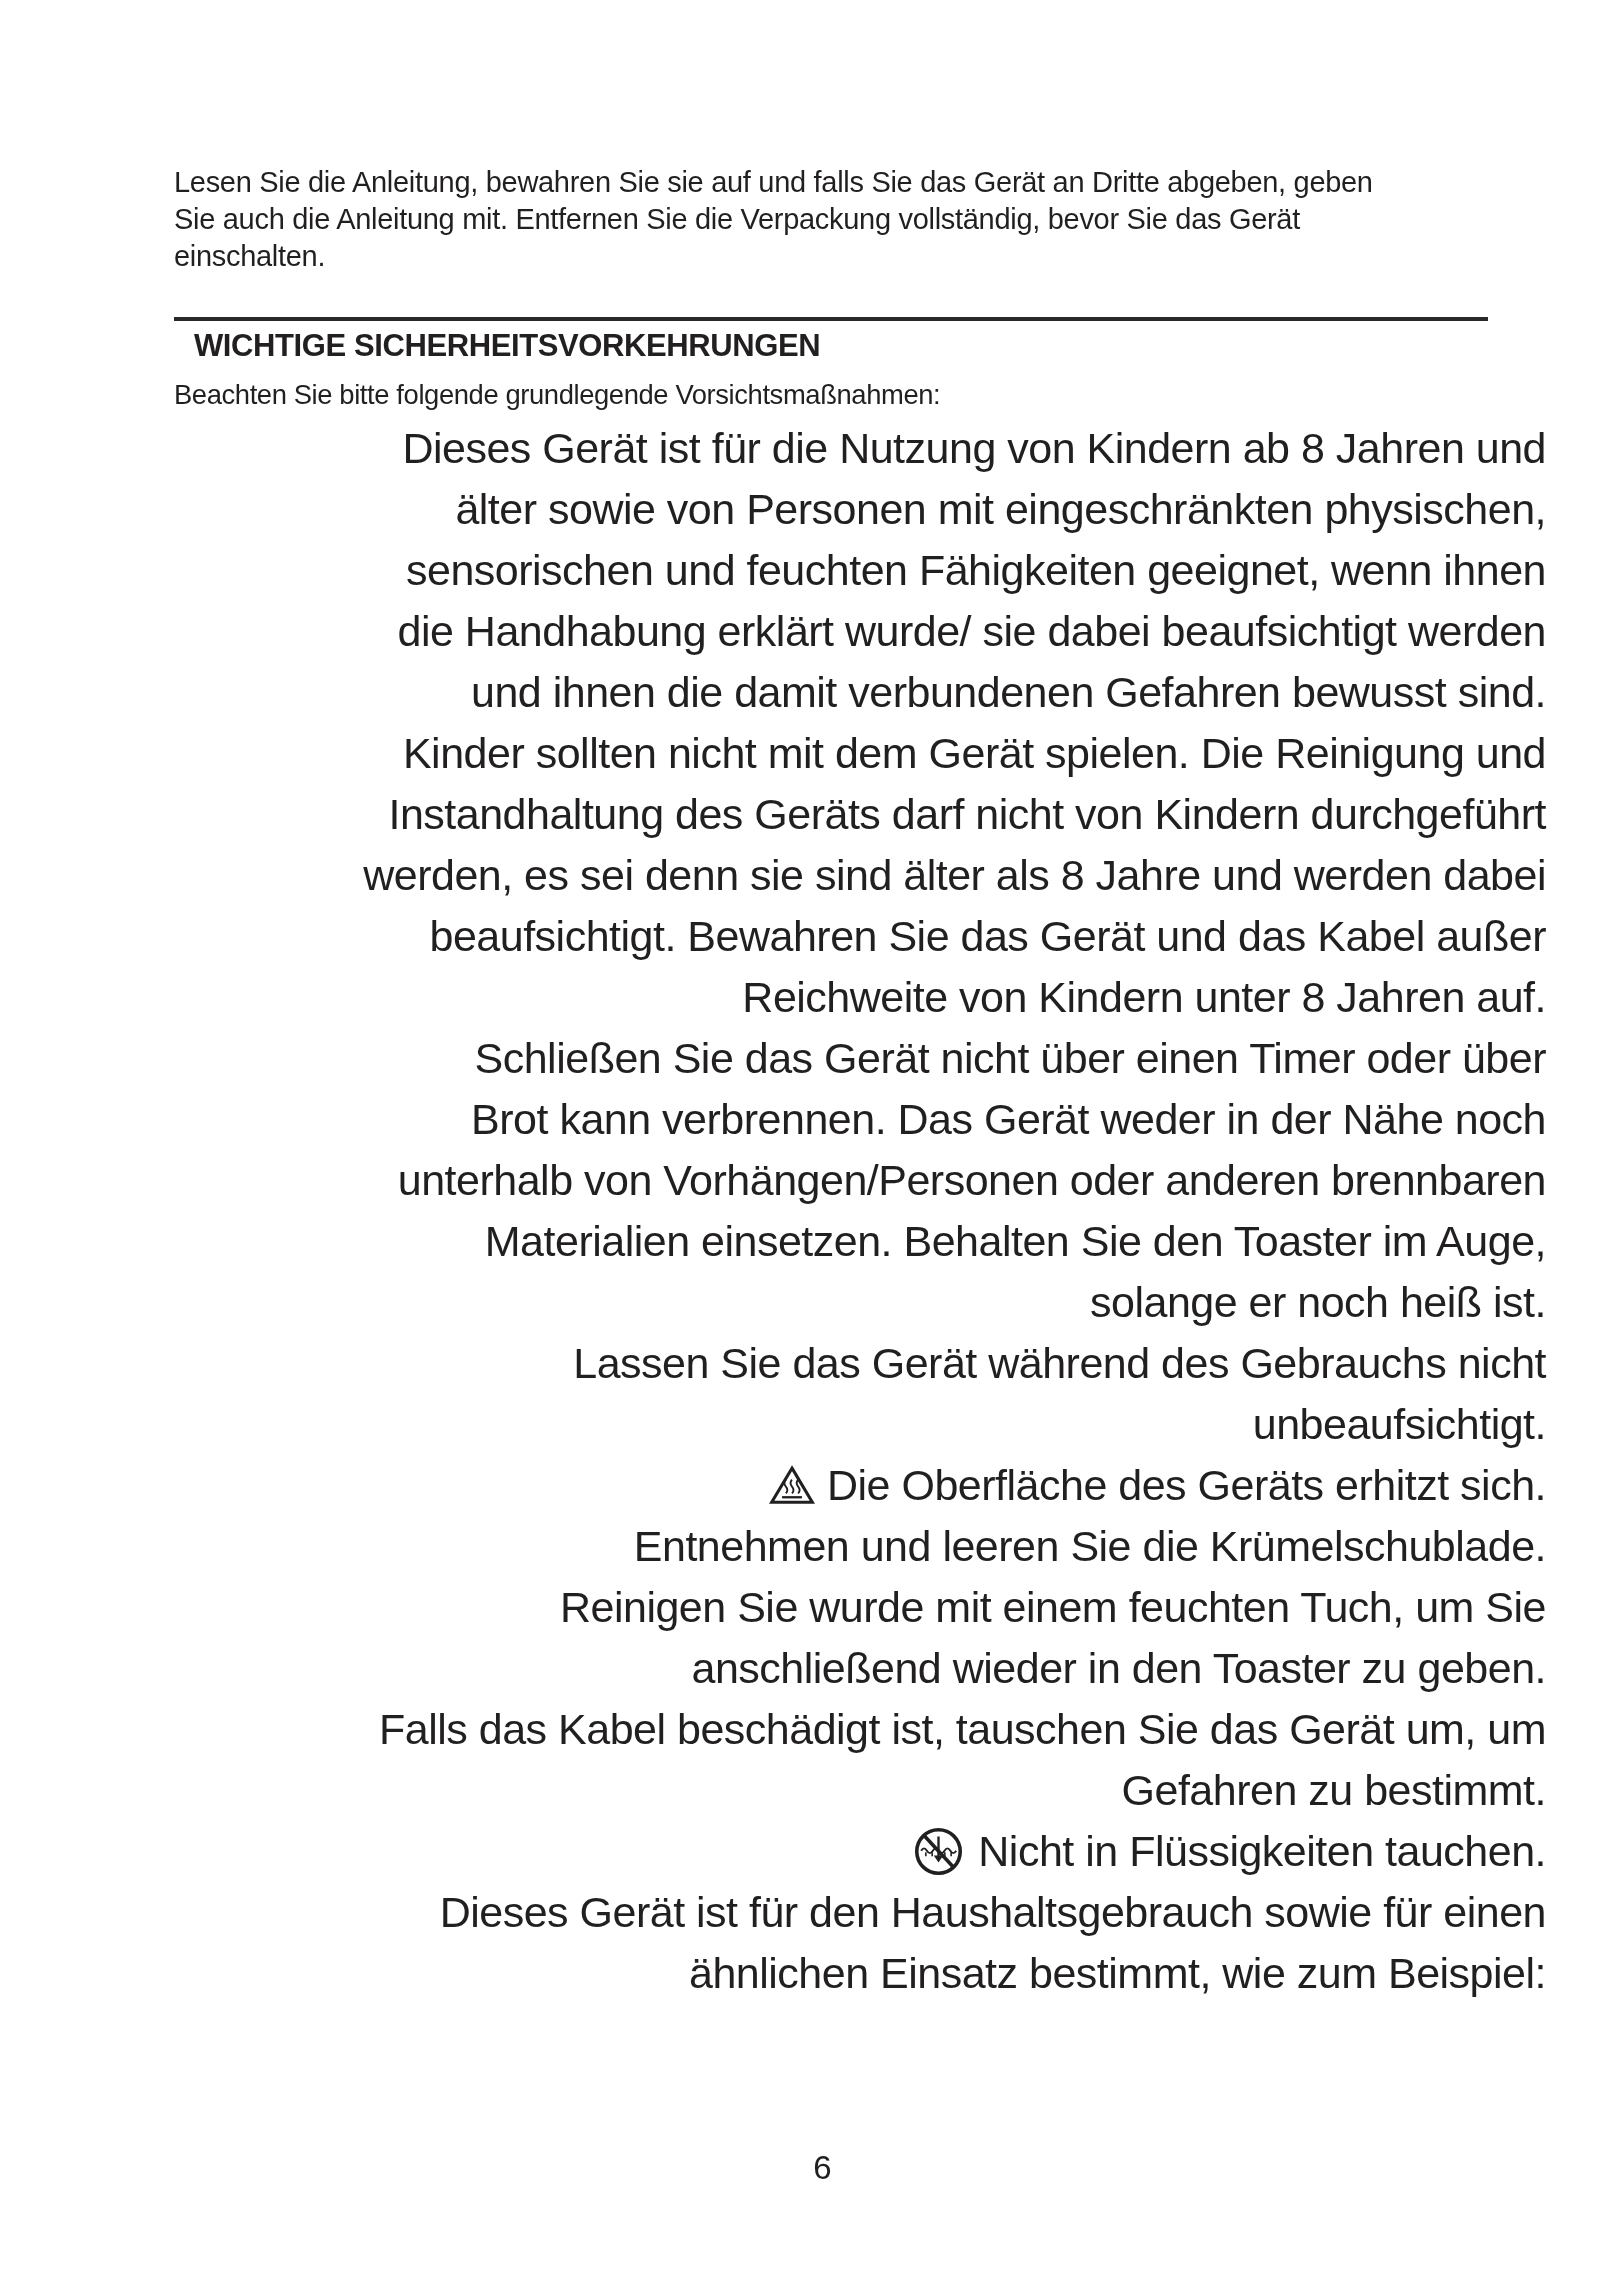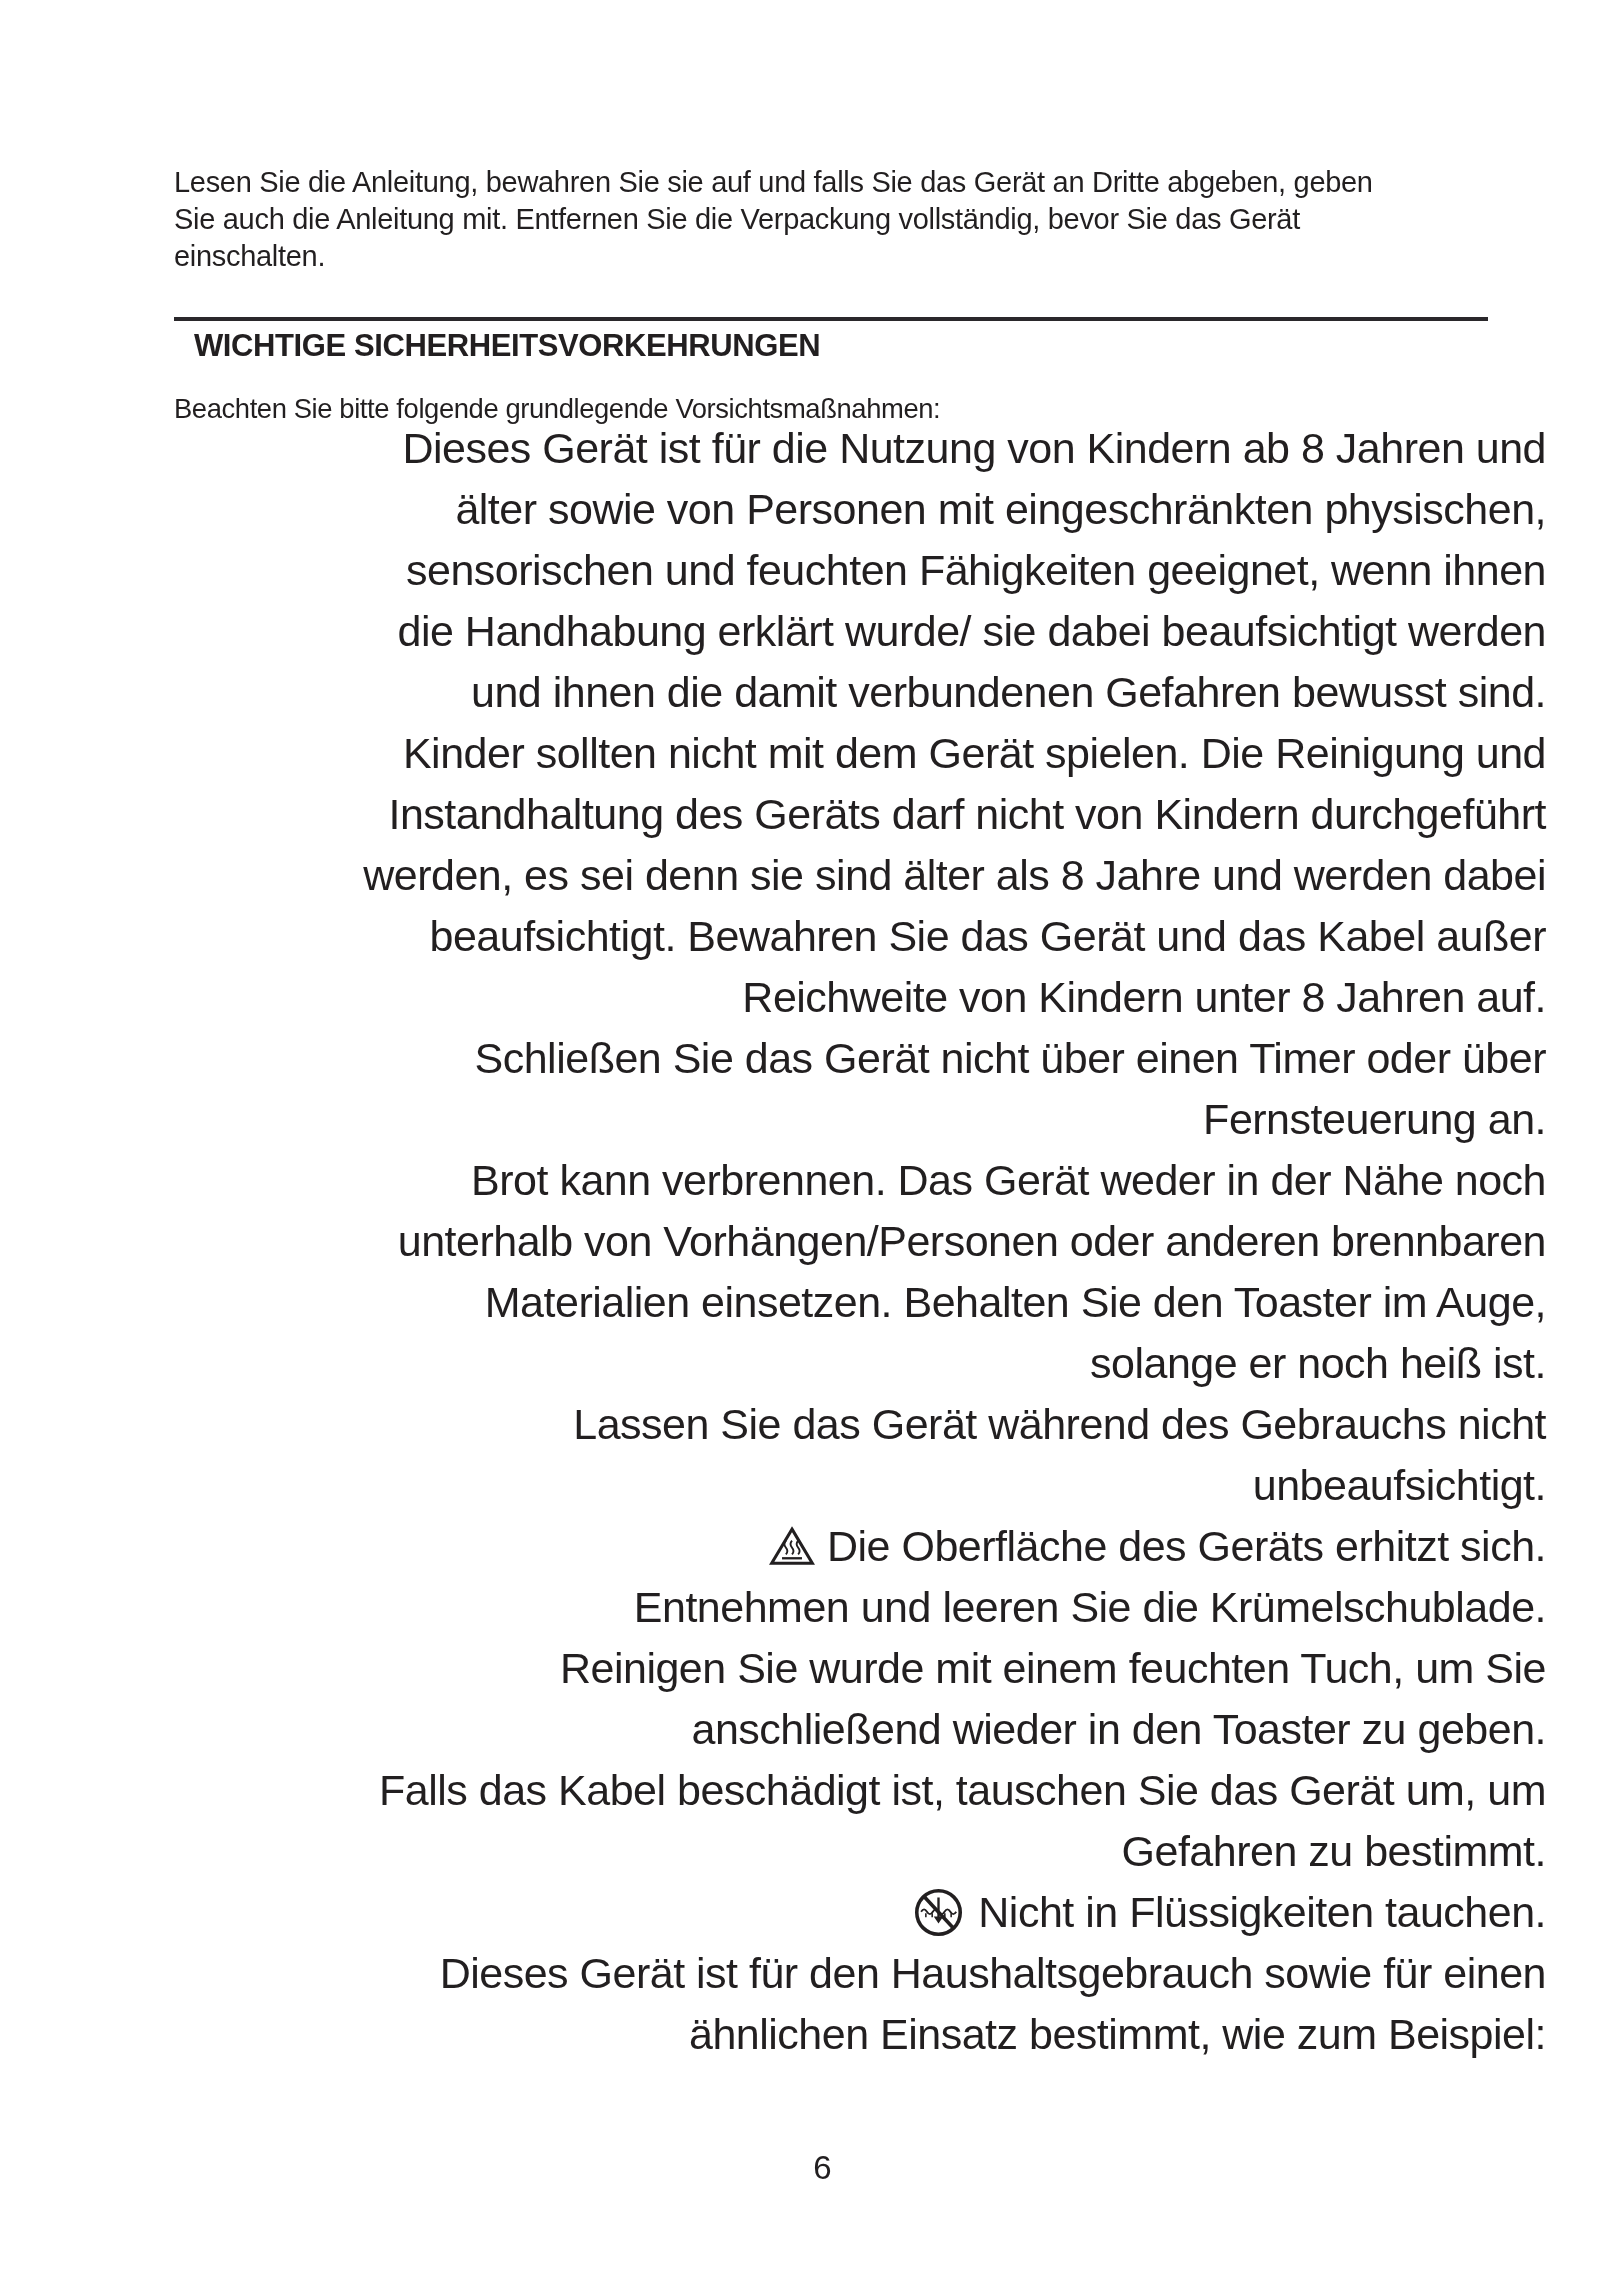--- a/index.html
+++ b/index.html
@@ -47,21 +47,20 @@
     margin-left: 20px;
   }
   .subheading {
     position: absolute;
     left: 174px;
     top: 379px;
     font-size: 27.4px;
     line-height: 31px;
     letter-spacing: -0.4px;
     white-space: nowrap;
-    margin-top: 14px;
   }
   .body-text {
     position: absolute;
     left: 174px;
     top: 418px;
     width: 1372px;
     font-size: 43px;
     line-height: 61px;
     letter-spacing: -0.5px;
   }
@@ -112,21 +111,20 @@
     <div class="line">älter sowie von Personen mit eingeschränkten physischen,</div>
     <div class="line">sensorischen und feuchten Fähigkeiten geeignet, wenn ihnen</div>
     <div class="line">die Handhabung erklärt wurde/ sie dabei beaufsichtigt werden</div>
     <div class="line">und ihnen die damit verbundenen Gefahren bewusst sind.</div>
     <div class="line">Kinder sollten nicht mit dem Gerät spielen. Die Reinigung und</div>
     <div class="line">Instandhaltung des Geräts darf nicht von Kindern durchgeführt</div>
     <div class="line">werden, es sei denn sie sind älter als 8 Jahre und werden dabei</div>
     <div class="line">beaufsichtigt. Bewahren Sie das Gerät und das Kabel außer</div>
     <div class="line">Reichweite von Kindern unter 8 Jahren auf.</div>
     <div class="line">Schließen Sie das Gerät nicht über einen Timer oder über</div>
-    <div class="line">Fernsteuerung an.</div>
     <div class="line">Brot kann verbrennen. Das Gerät weder in der Nähe noch</div>
     <div class="line">unterhalb von Vorhängen/Personen oder anderen brennbaren</div>
     <div class="line">Materialien einsetzen. Behalten Sie den Toaster im Auge,</div>
     <div class="line">solange er noch heiß ist.</div>
     <div class="line">Lassen Sie das Gerät während des Gebrauchs nicht</div>
     <div class="line">unbeaufsichtigt.</div>
 
     <div class="line">
       <span class="inline-icon">
         <svg width="46" height="40" viewBox="0 0 60 52" xmlns="http://www.w3.org/2000/svg">

